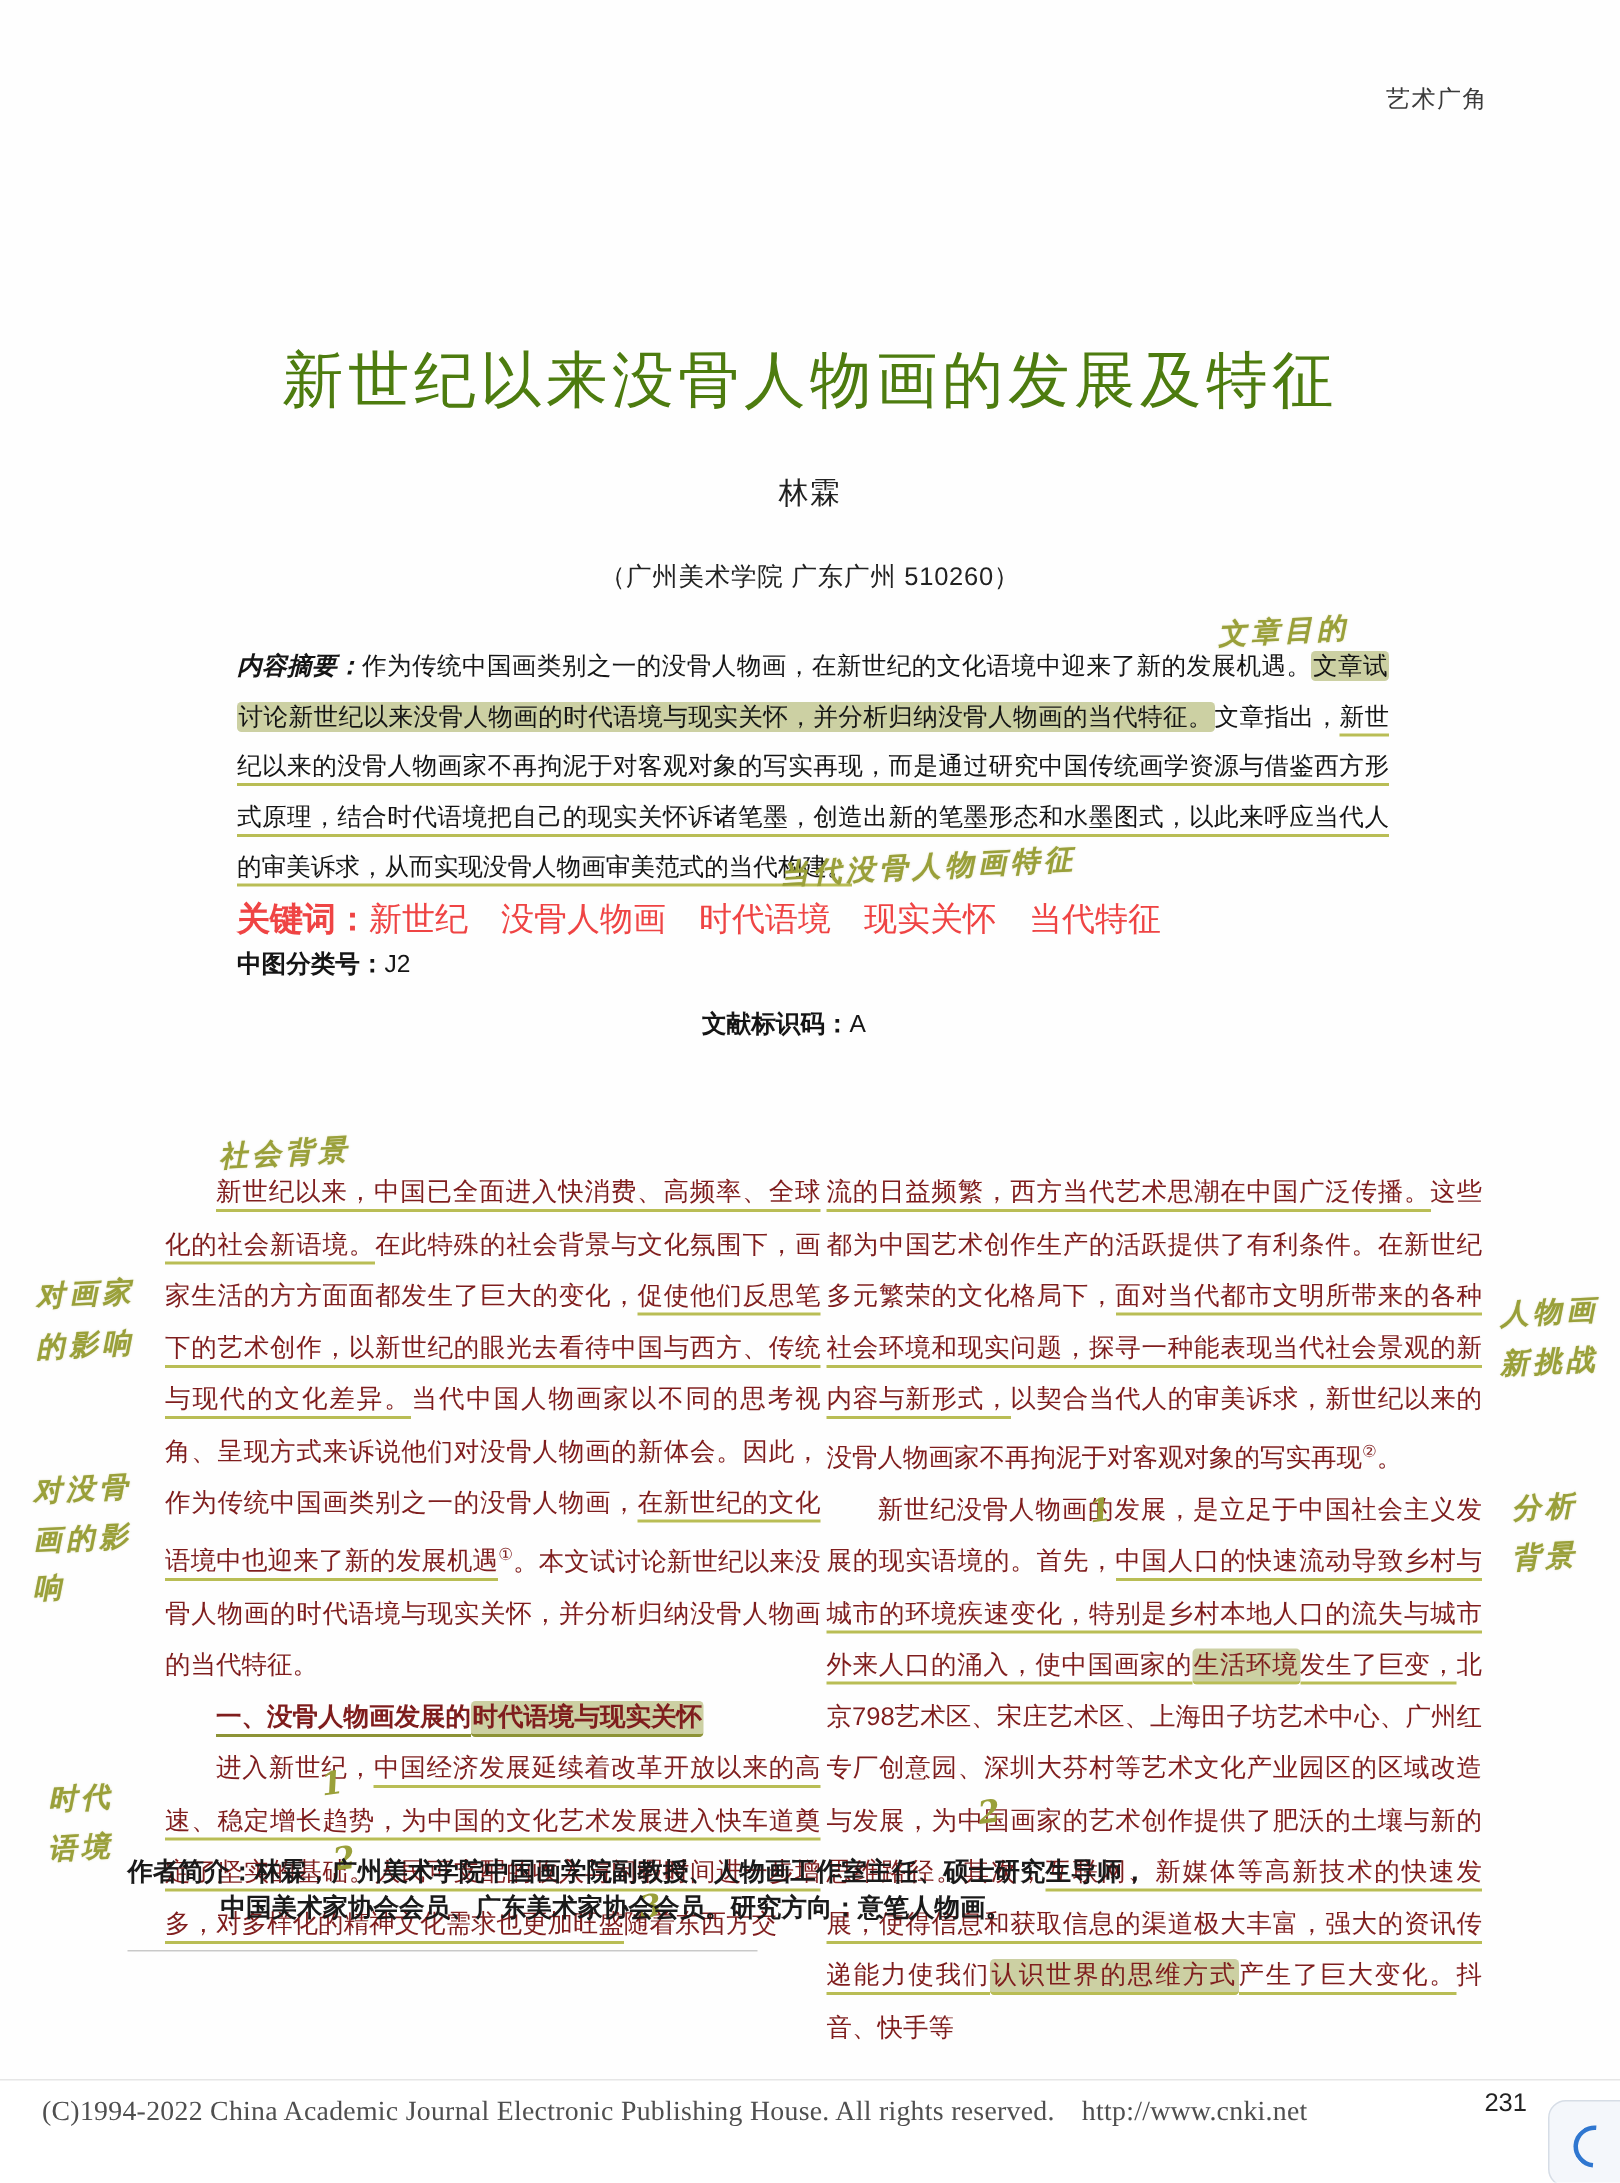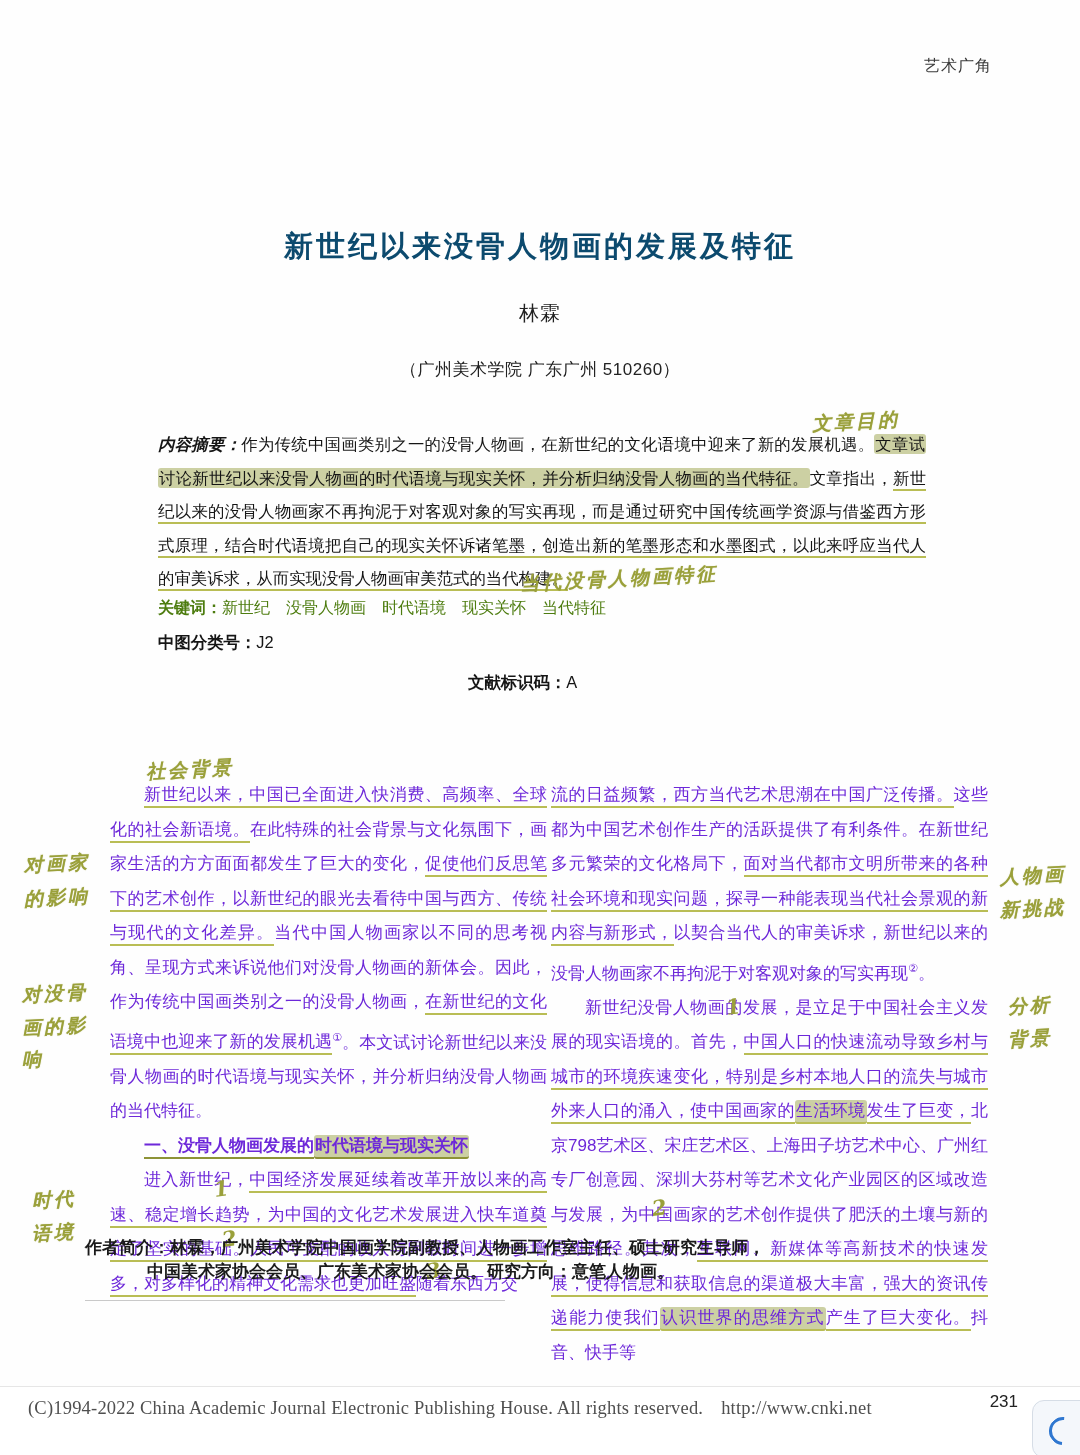--- a/index.html
+++ b/index.html
@@ -37,23 +37,23 @@
   
   .title-block {
     position: absolute;
     top: 228px;
     left: 0;
     width: 1080px;
     text-align: center;
   }
   .doc-title {
     font-family: "DejaVu Serif", "Liberation Serif", serif;
-    font-size: 29px;
-    font-weight: bold;
-    color: #0c4a6e;
+    font-size: 41px;
+    font-weight: normal;
+    color: #4d7c0f;
     letter-spacing: 3px;
     line-height: 1.25;
   }
   .author-name {
     margin-top: 36px;
     font-size: 20px;
     color: #222;
     letter-spacing: 1px;
   }
   .affiliation {
@@ -73,22 +73,22 @@
     line-height: 33.5px;
     color: #151515;
     text-align: justify;
   }
   .abstract-block .lbl { font-weight: bold; font-style: italic; }
 
   .keywords {
     position: absolute;
     top: 598px;
     left: 158px;
-    font-size: 16px;
-    color: #4d7c0f;
+    font-size: 22px;
+    color: #ef4444;
   }
   .keywords .lbl { font-weight: bold; }
   .clsrow {
     position: absolute;
     top: 632px;
     left: 158px;
     width: 520px;
     font-size: 16.4px;
     color: #151515;
   }
@@ -144,21 +144,21 @@
     left: 0;
     width: 1080px;
     height: 530px;
   }
   .col {
     position: absolute;
     top: 0;
     width: 437px;
     font-size: 17px;
     line-height: 34.5px;
-    color: #6d28d9;
+    color: #7f1d1d;
     text-align: justify;
   }
   .col-left  { left: 110px; }
   .col-right { left: 551px; }
 
   .col p { margin: 0; text-indent: 2em; }
   .col p.no-indent { text-indent: 0; }
 
   .sec-head {
     margin-top: 30px;

